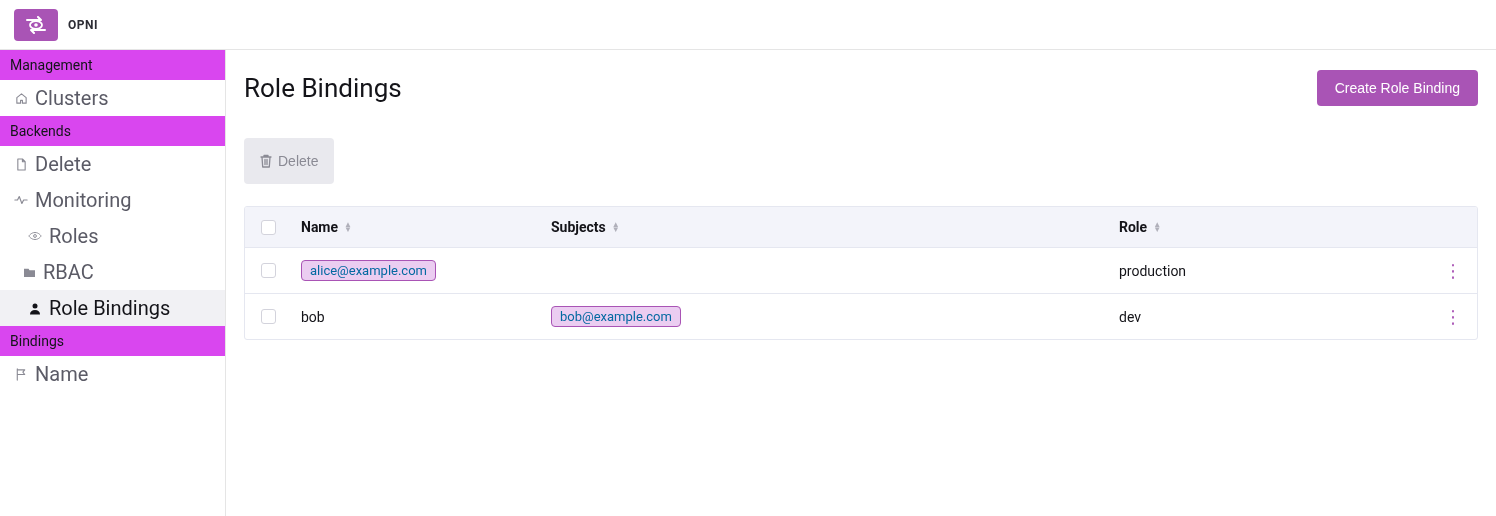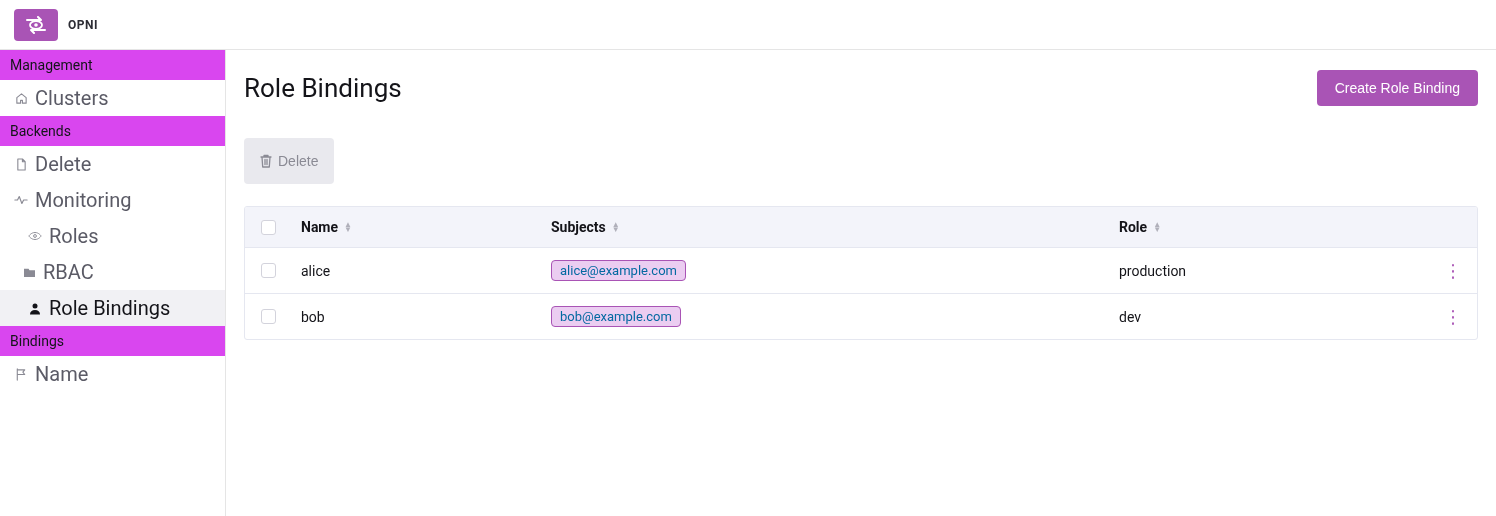--- a/index.html
+++ b/index.html
@@ -170,21 +170,20 @@
               <span>▼</span>
             </span>
         </div>
         <div class="th col-actions"></div>
       </div>
       <div id="tbody">
           <div class="tr">
             <div class="td col-check">
               <div class="checkbox"></div>
             </div>
-            <div class="td col-name">alice</div>
             <div class="td col-subjects">
               <span class="tag">alice@example.com</span>
             </div>
             <div class="td col-role">production</div>
             <div class="td col-actions">
               <span class="kebab">⋮</span>
             </div>
           </div>
           <div class="tr">
             <div class="td col-check">

